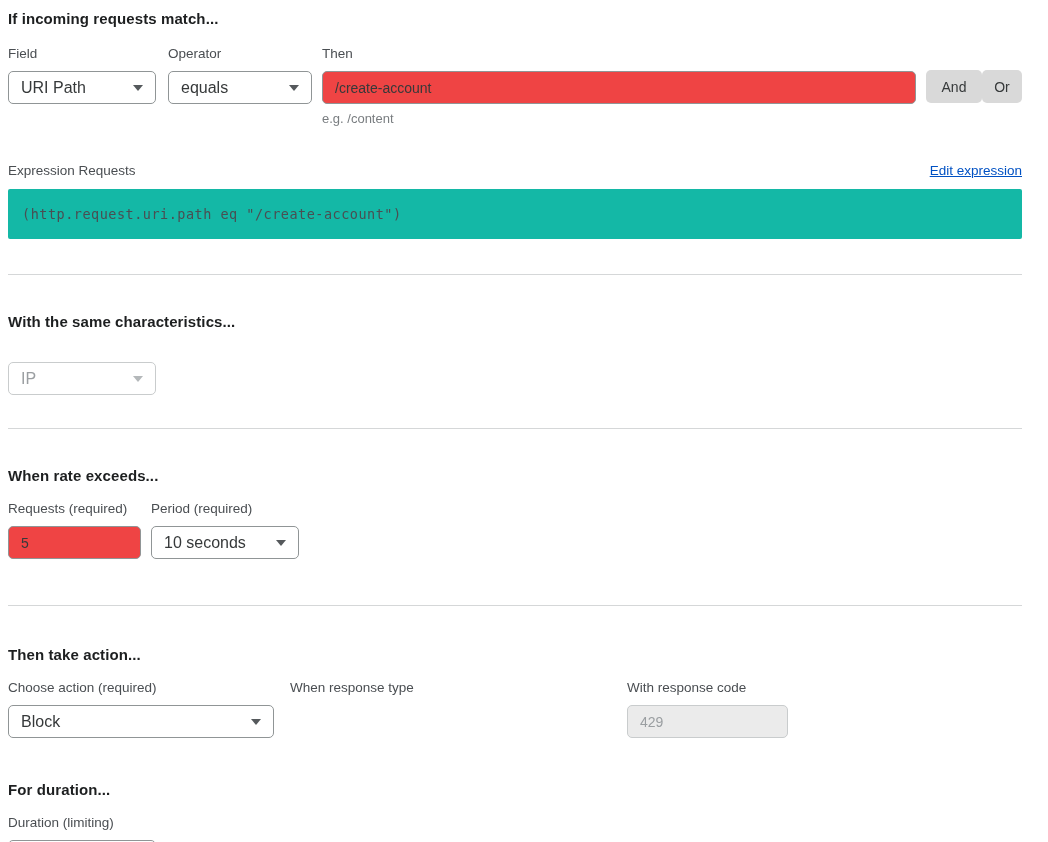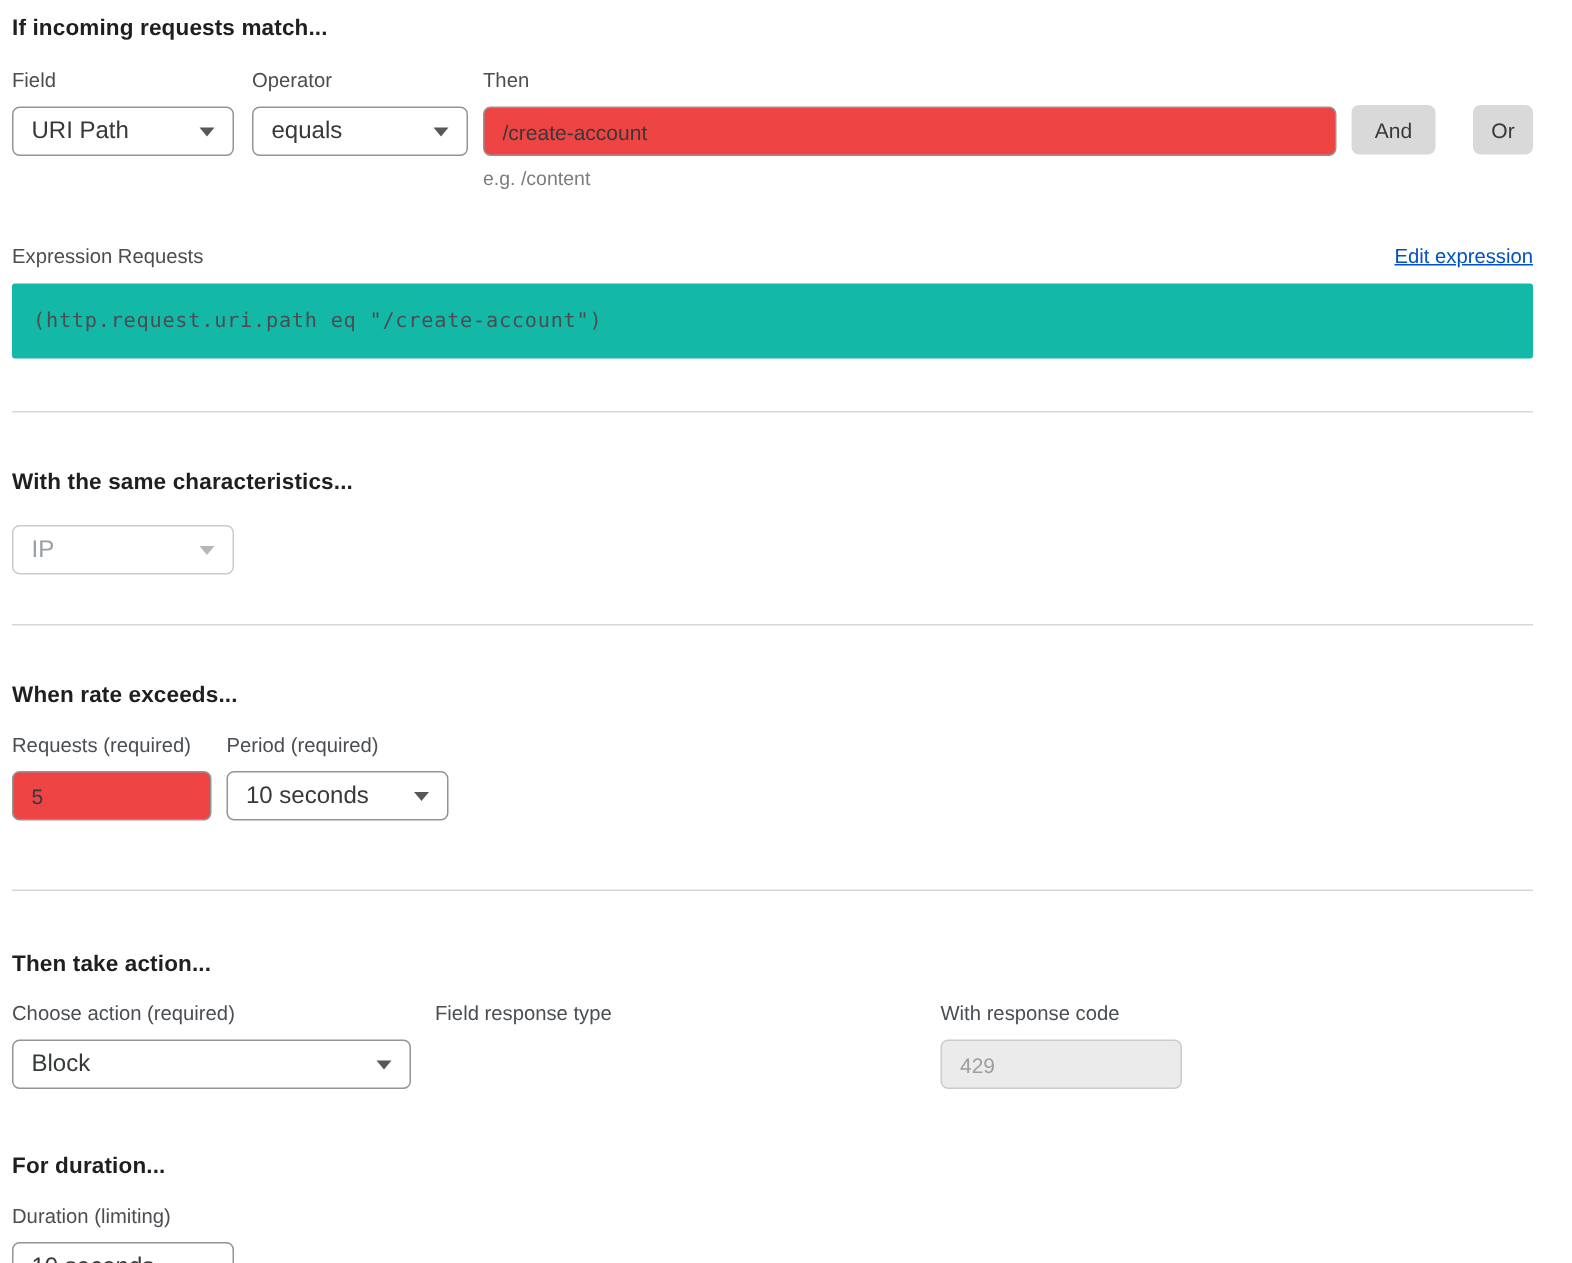--- a/index.html
+++ b/index.html
@@ -123,42 +123,42 @@
   }
 
   
   .match-heading { padding-top: 2px; }
   .match-row { margin-top: 19px; }
   .preview-row { margin-top: 37px; justify-content: space-between; align-items: flex-end; }
   .divider-1 { margin-top: 35px; }
 
   
   .char-heading { margin-top: 38px; }
-  .char-select { margin-top: 20px; width: 148px; }
+  .char-select { margin-top: 32px; width: 148px; }
   .divider-2 { margin-top: 33px; }
 
   
   .rate-heading { margin-top: 38px; }
   .rate-row { margin-top: 17px; }
   .divider-3 { margin-top: 46px; }
 
   
   .action-heading { margin-top: 40px; }
   .action-row { margin-top: 17px; }
 
   
   .duration-heading { margin-top: 43px; }
   .duration-col { margin-top: 17px; }
 
   .w-field { width: 148px; }
   .w-operator { width: 144px; margin-left: 12px; }
   .w-value { flex: 1; margin-left: 10px; }
   .and-or { margin-left: 10px; margin-top: 24px; display: flex; }
   .btn-and { width: 56px; padding: 0; }
-  .btn-or { width: 40px; padding: 6px; margin-left: 25px; }
+  .btn-or { width: 40px; padding: 6px; margin-left: 0; }
 
   .w-requests { width: 133px; }
   .w-period { width: 148px; margin-left: 10px; }
 
   .w-action { width: 266px; }
   .w-response-type { width: 321px; margin-left: 16px; }
   .w-response-code { width: 161px; margin-left: 16px; }
 
   .w-duration { width: 148px; }
 </style>
@@ -249,21 +249,21 @@
     <div class="row action-row">
       <div class="col w-action">
         <span class="field-label">Choose action (required)</span>
         <div class="control select">
           <span>Block</span>
           <span class="caret"></span>
         </div>
       </div>
 
       <div class="col w-response-type">
-        <span class="field-label">Field response type</span>
+        <span class="field-label">When response type</span>
       </div>
 
       <div class="col w-response-code">
         <span class="field-label">With response code</span>
         <input class="text-input disabled" type="text" disabled="" value="429" style="">
       </div>
     </div>
   </section>
 
   <section>

